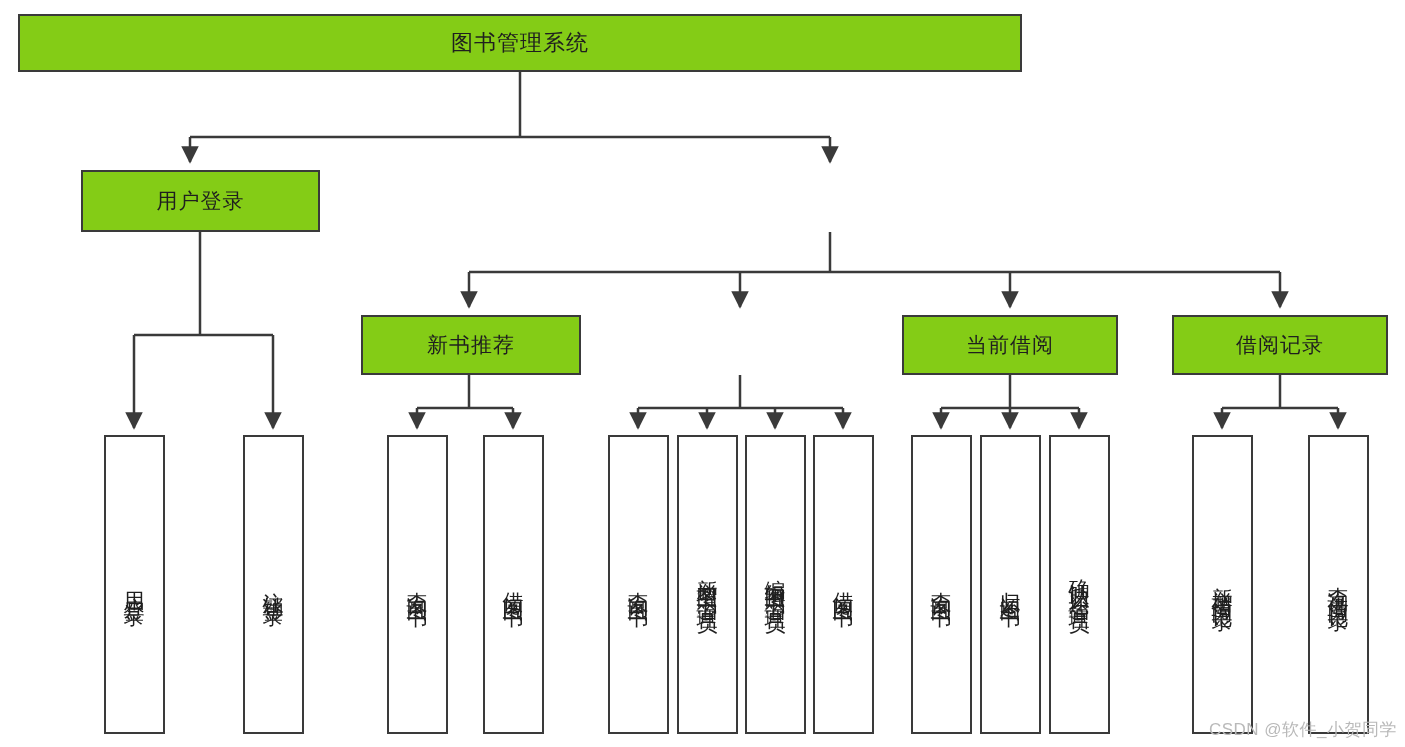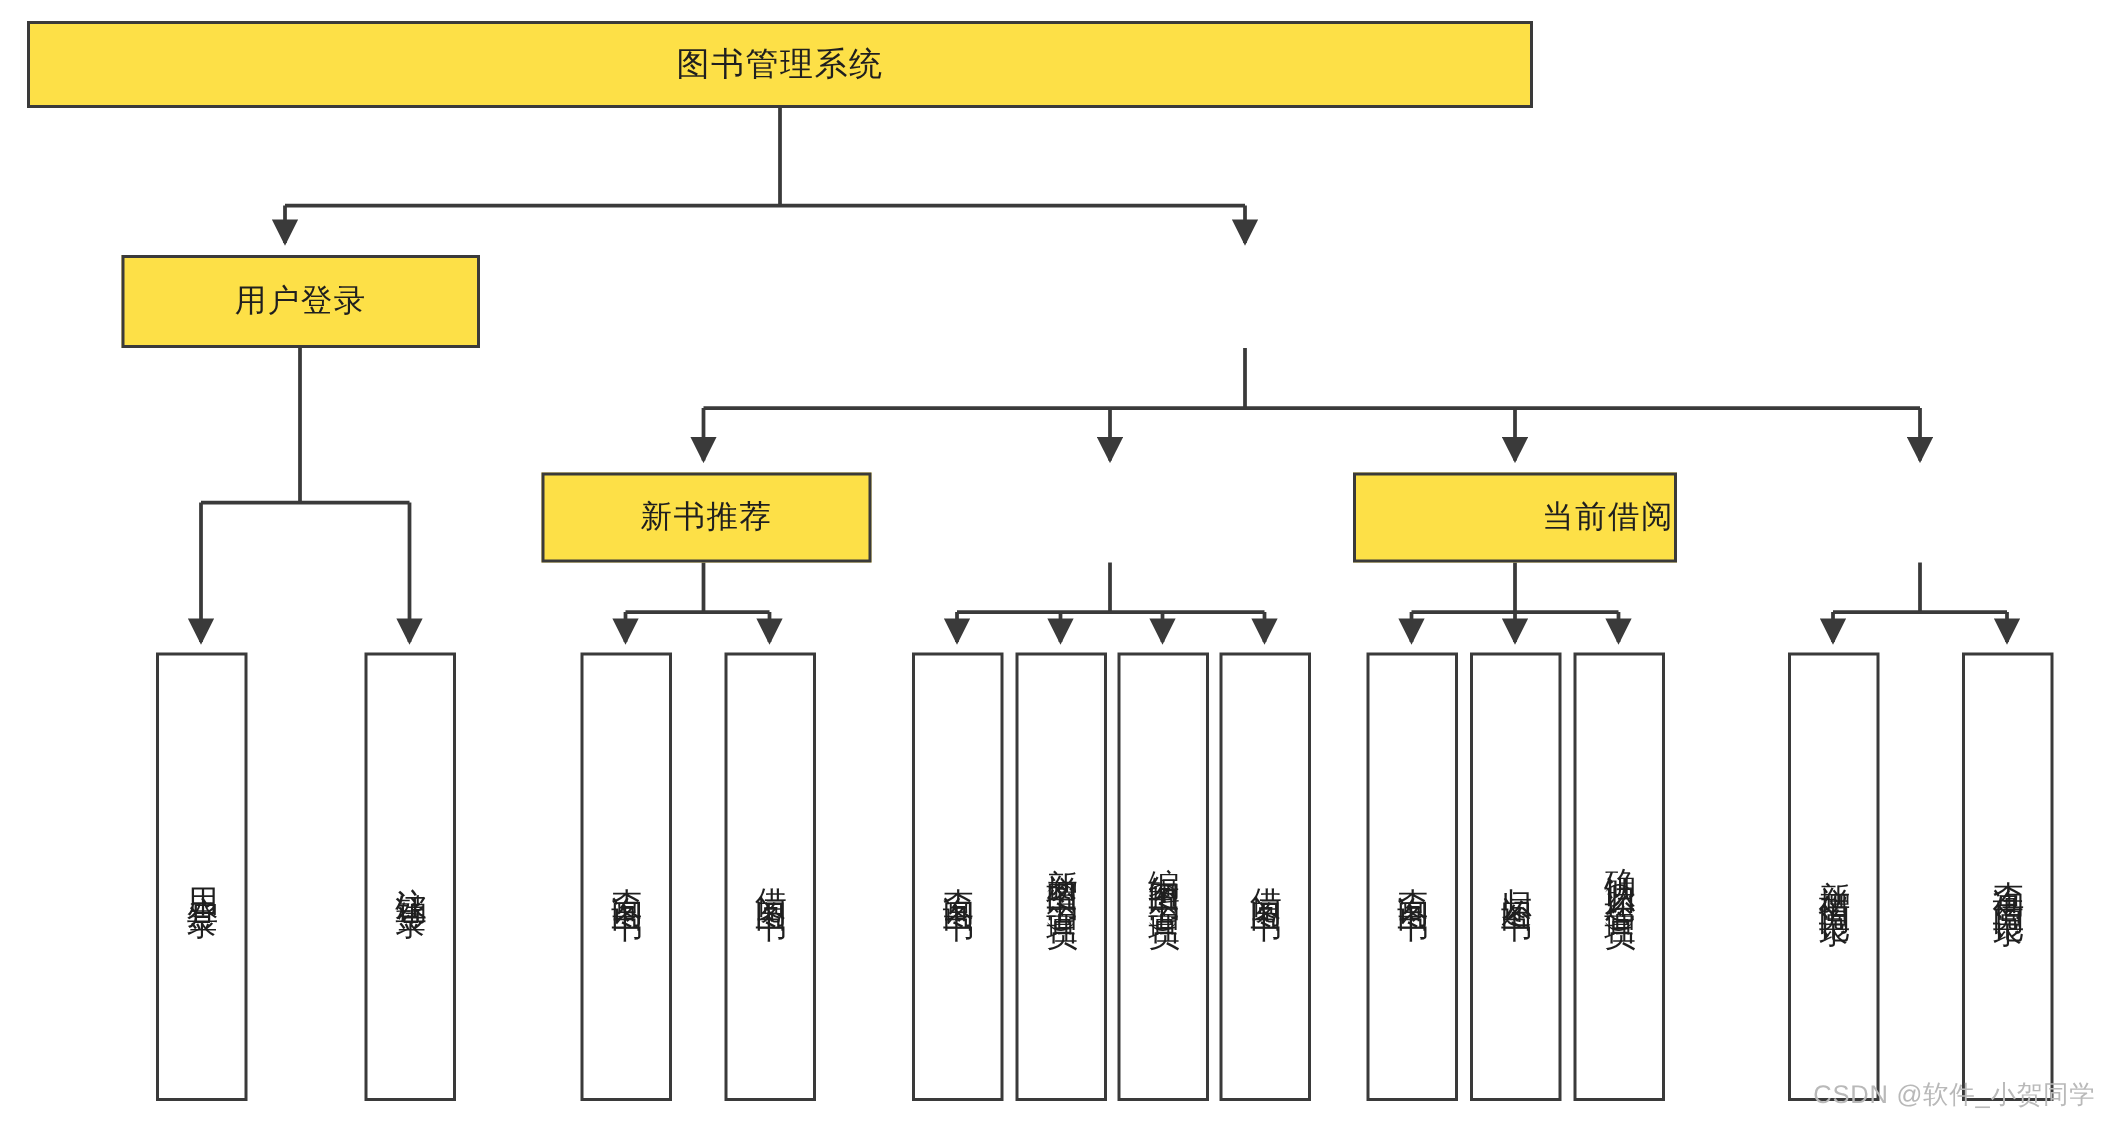--- a/index.html
+++ b/index.html
@@ -18,21 +18,21 @@
   svg.links{
     position:absolute;
     left:0;top:0;
     width:1405px;
     height:747px;
     pointer-events:none;
   }
   .node{
     position:absolute;
     box-sizing:border-box;
-    background:#fde047;
+    background:#84cc16;
     border:2.5px solid #3a3a3a;
     display:flex;
     align-items:center;
     justify-content:center;
     z-index:3;
   }
   .node .label{
     font-size:21px;
     line-height:1.15;
     letter-spacing:1px;
@@ -131,22 +131,25 @@
     <span class="label">图书管理系统</span>
   </div>
 
   <div class="node" style="left:81px;top:170px;width:239px;height:62px;">
     <span class="label">用户登录</span>
   </div>
 
   <div class="node" style="left:361px;top:315px;width:220px;height:60px;">
     <span class="label">新书推荐</span>
   </div>
-  <div class="node" style="left:902px;top:315px;width:216px;height:60px;justify-content:flex-end;">
+  <div class="node" style="left:902px;top:315px;width:216px;height:60px;">
     <span class="label">当前借阅</span>
+  </div>
+  <div class="node" style="left:1172px;top:315px;width:216px;height:60px;">
+    <span class="label">借阅记录</span>
   </div>
 
   <div class="leaf" style="left:104px;top:435px;width:61px;height:299px;">
     <span class="vlabel">用户登录</span>
   </div>
   <div class="leaf" style="left:243px;top:435px;width:61px;height:299px;">
     <span class="vlabel">注销登录</span>
   </div>
 
   <div class="leaf" style="left:387px;top:435px;width:61px;height:299px;">

